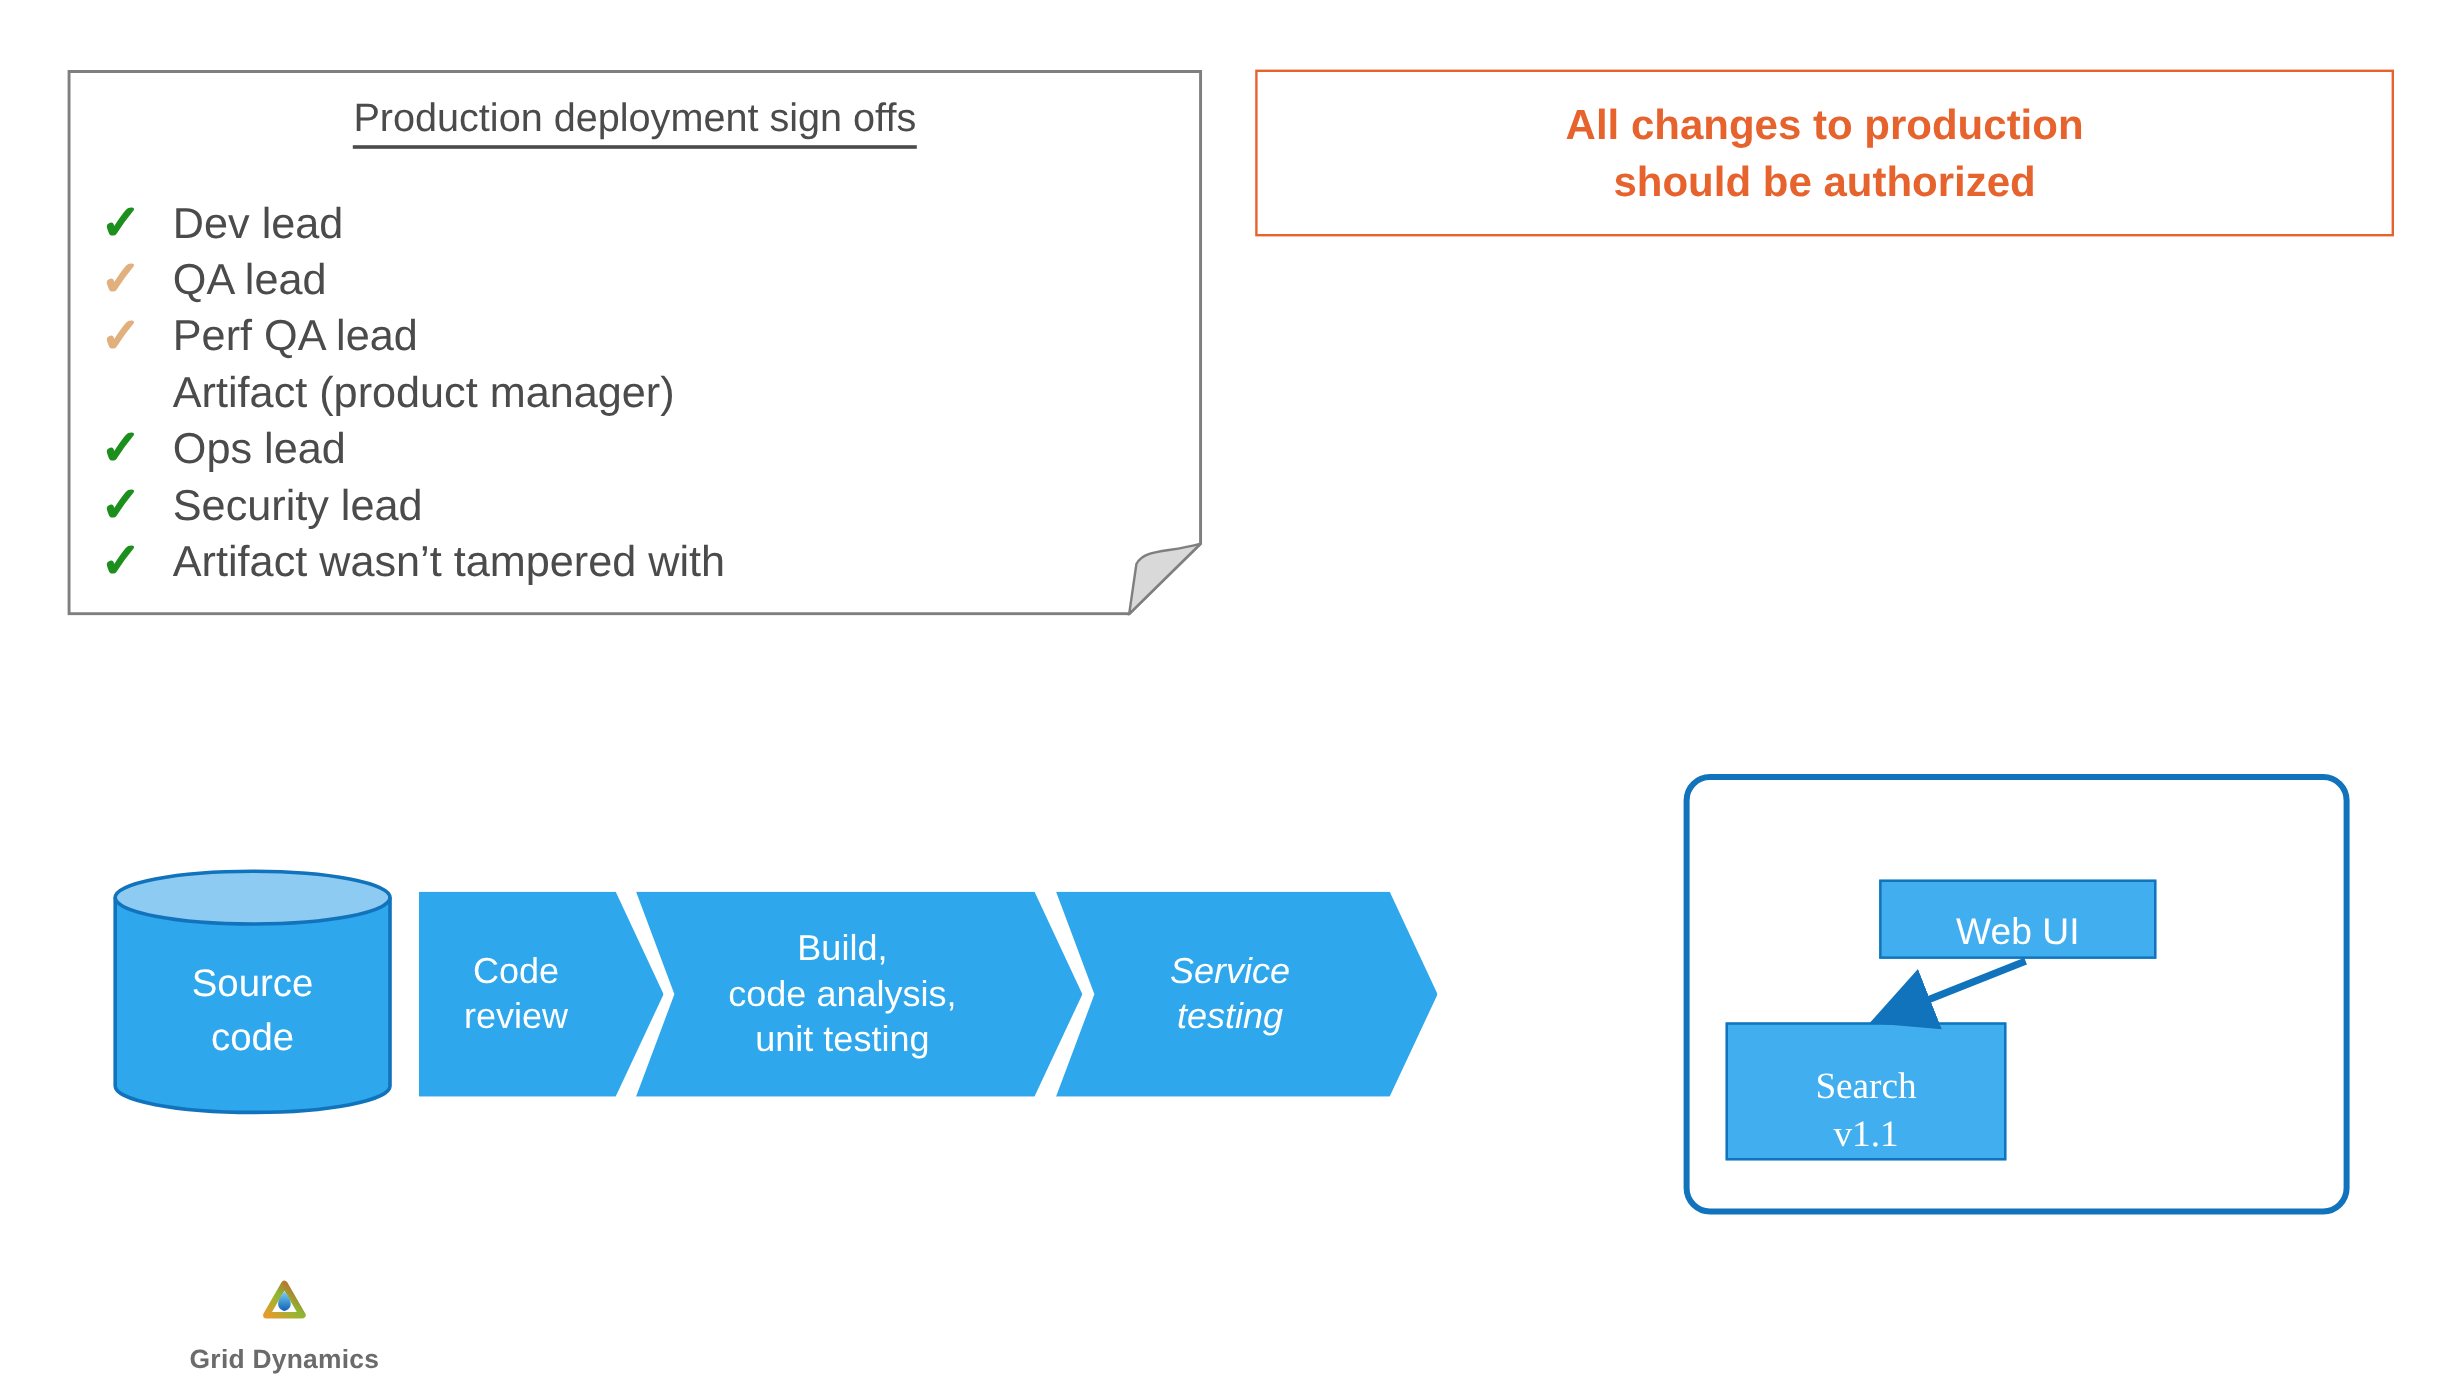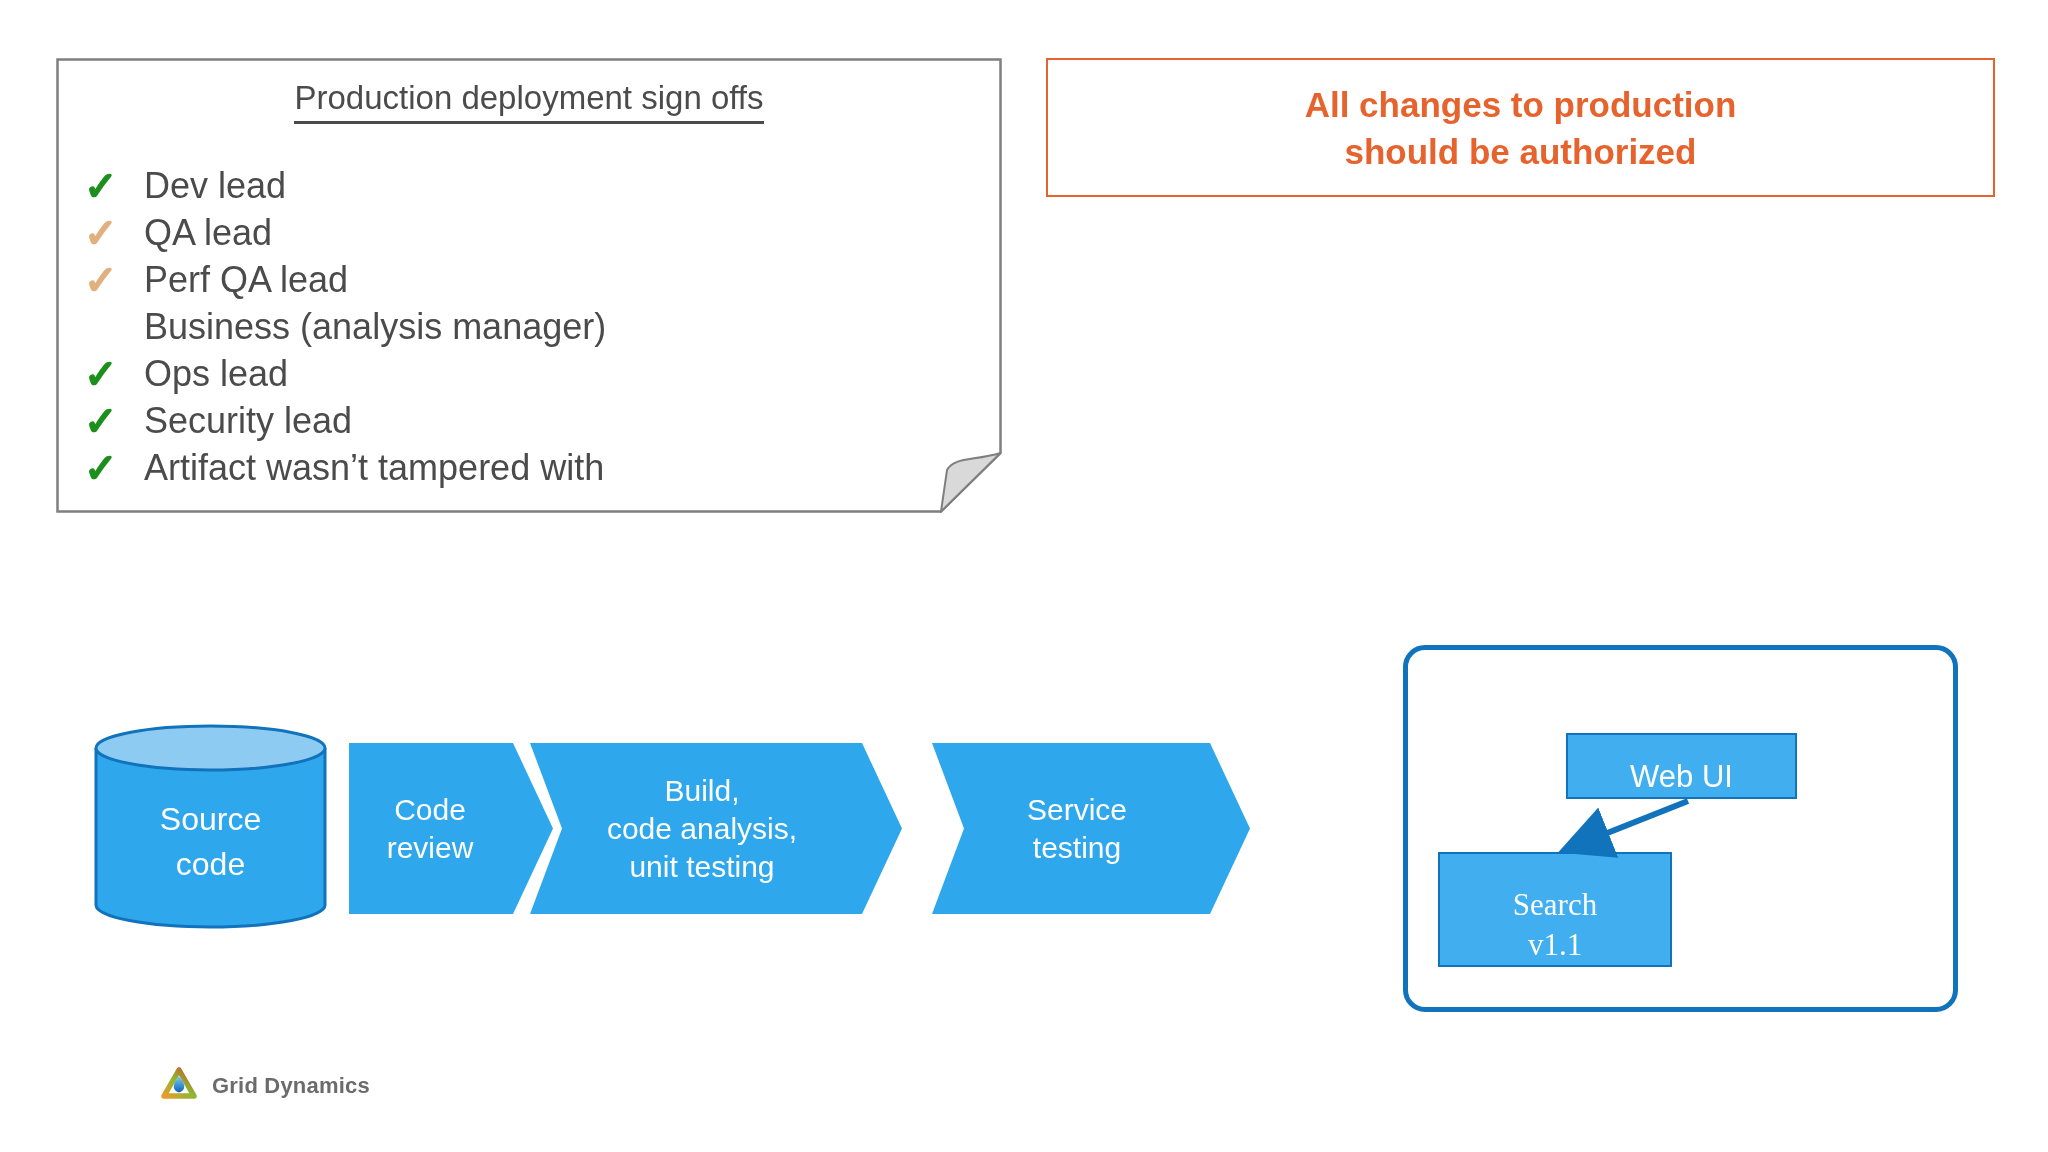--- a/index.html
+++ b/index.html
@@ -67,22 +67,23 @@
   }
   .stage.first{
     left:349px;width:204px;padding-right:42px;
     clip-path:polygon(0 0,calc(100% - 40px) 0,100% 50%,calc(100% - 40px) 100%,0 100%);
   }
   .stage.mid{
     left:530px;width:372px;padding-left:16px;padding-right:44px;
     clip-path:polygon(0 0,calc(100% - 40px) 0,100% 50%,calc(100% - 40px) 100%,0 100%,32px 50%);
   }
   .stage.last{
-    left:932px;width:318px;padding-left:16px;padding-right:44px;
+    left:880px;width:318px;padding-left:16px;padding-right:44px;
     clip-path:polygon(0 0,calc(100% - 40px) 0,100% 50%,calc(100% - 40px) 100%,0 100%,32px 50%);
+    font-style:italic;
   }
   .qa-box{
     position:absolute;left:862px;top:935px;width:300px;height:124px;background:#fff;
     border:4px solid var(--dark-blue);border-radius:8px;
     display:flex;align-items:center;justify-content:center;text-align:center;
     color:var(--dark-blue);font-size:32px;line-height:42px;
   }
 
   
   .production{
@@ -98,21 +99,21 @@
     display:flex;align-items:flex-end;justify-content:center;text-align:center;
     color:#fff;font-size:31px;line-height:40px;
   }
   .node.webui{left:158px;top:83px;width:231px;height:66px;}
   .node.search{left:30px;top:202px;width:234px;height:115px;font-family:Liberation Serif, serif;}
 
   
   .overlay{position:absolute;inset:0;width:100%;height:100%;pointer-events:none;}
 
   
-  .logo{position:absolute;left:158px;top:1064px;display:flex;align-items:center;gap:12px;}
+  .logo{position:absolute;left:158px;top:1064px;display:flex;align-items:center;gap:12px;flex-direction:column;}
   .logo-text{color:var(--logo-text);font-size:22px;font-weight:700;letter-spacing:0.2px;}
 </style>
 </head>
 <body>
 
 <div class="slide">
 
   <div class="signoff">
     <svg class="frame" viewBox="0 0 946 455" preserveAspectRatio="none">
       <path d="M1.5,1.5 H944.5 V395 L885,453.5 H1.5 Z" fill="#ffffff" stroke="var(--border-gray)" stroke-width="2.5"></path>
@@ -129,21 +130,21 @@
         <div class="check-row">
           <span class="check tan">✓</span>
           <span class="check-label">QA lead</span>
         </div>
         <div class="check-row">
           <span class="check tan">✓</span>
           <span class="check-label">Perf QA lead</span>
         </div>
         <div class="check-row">
           <span class="check none"></span>
-          <span class="check-label">Business (analysis manager)</span>
+          <span class="check-label">Artifact (product manager)</span>
         </div>
         <div class="check-row">
           <span class="check green">✓</span>
           <span class="check-label">Ops lead</span>
         </div>
         <div class="check-row">
           <span class="check green">✓</span>
           <span class="check-label">Security lead</span>
         </div>
         <div class="check-row">

